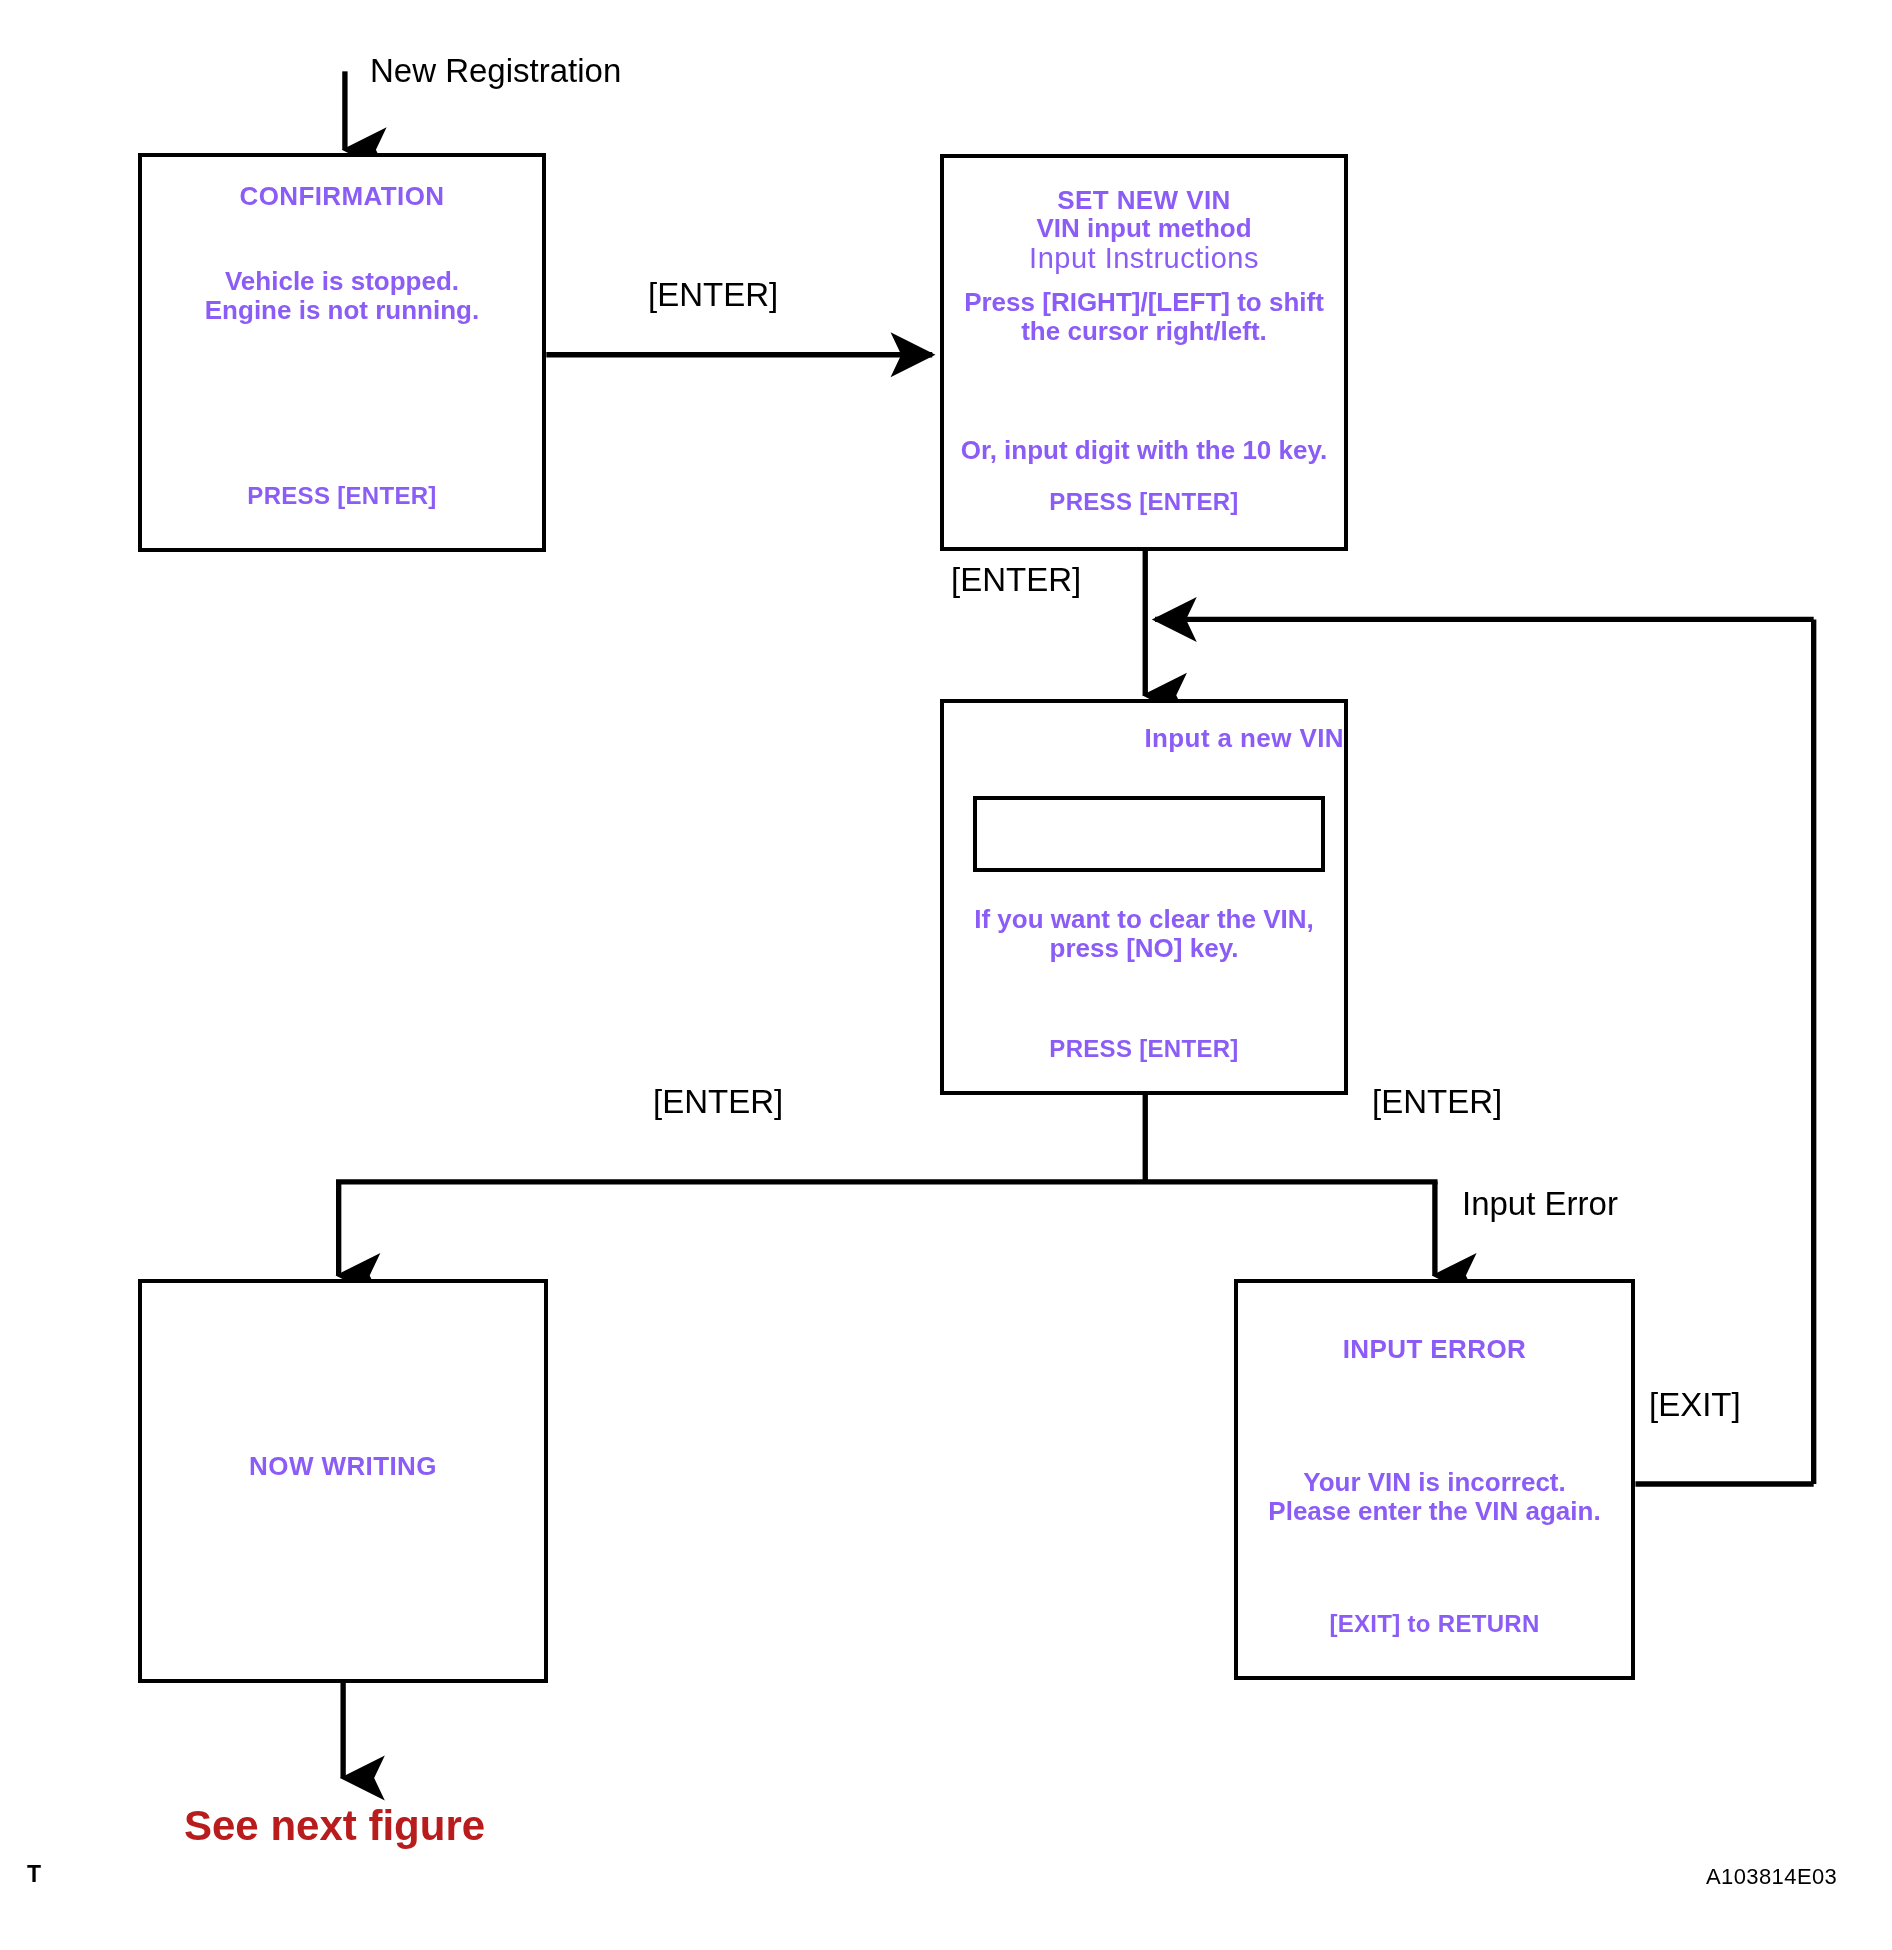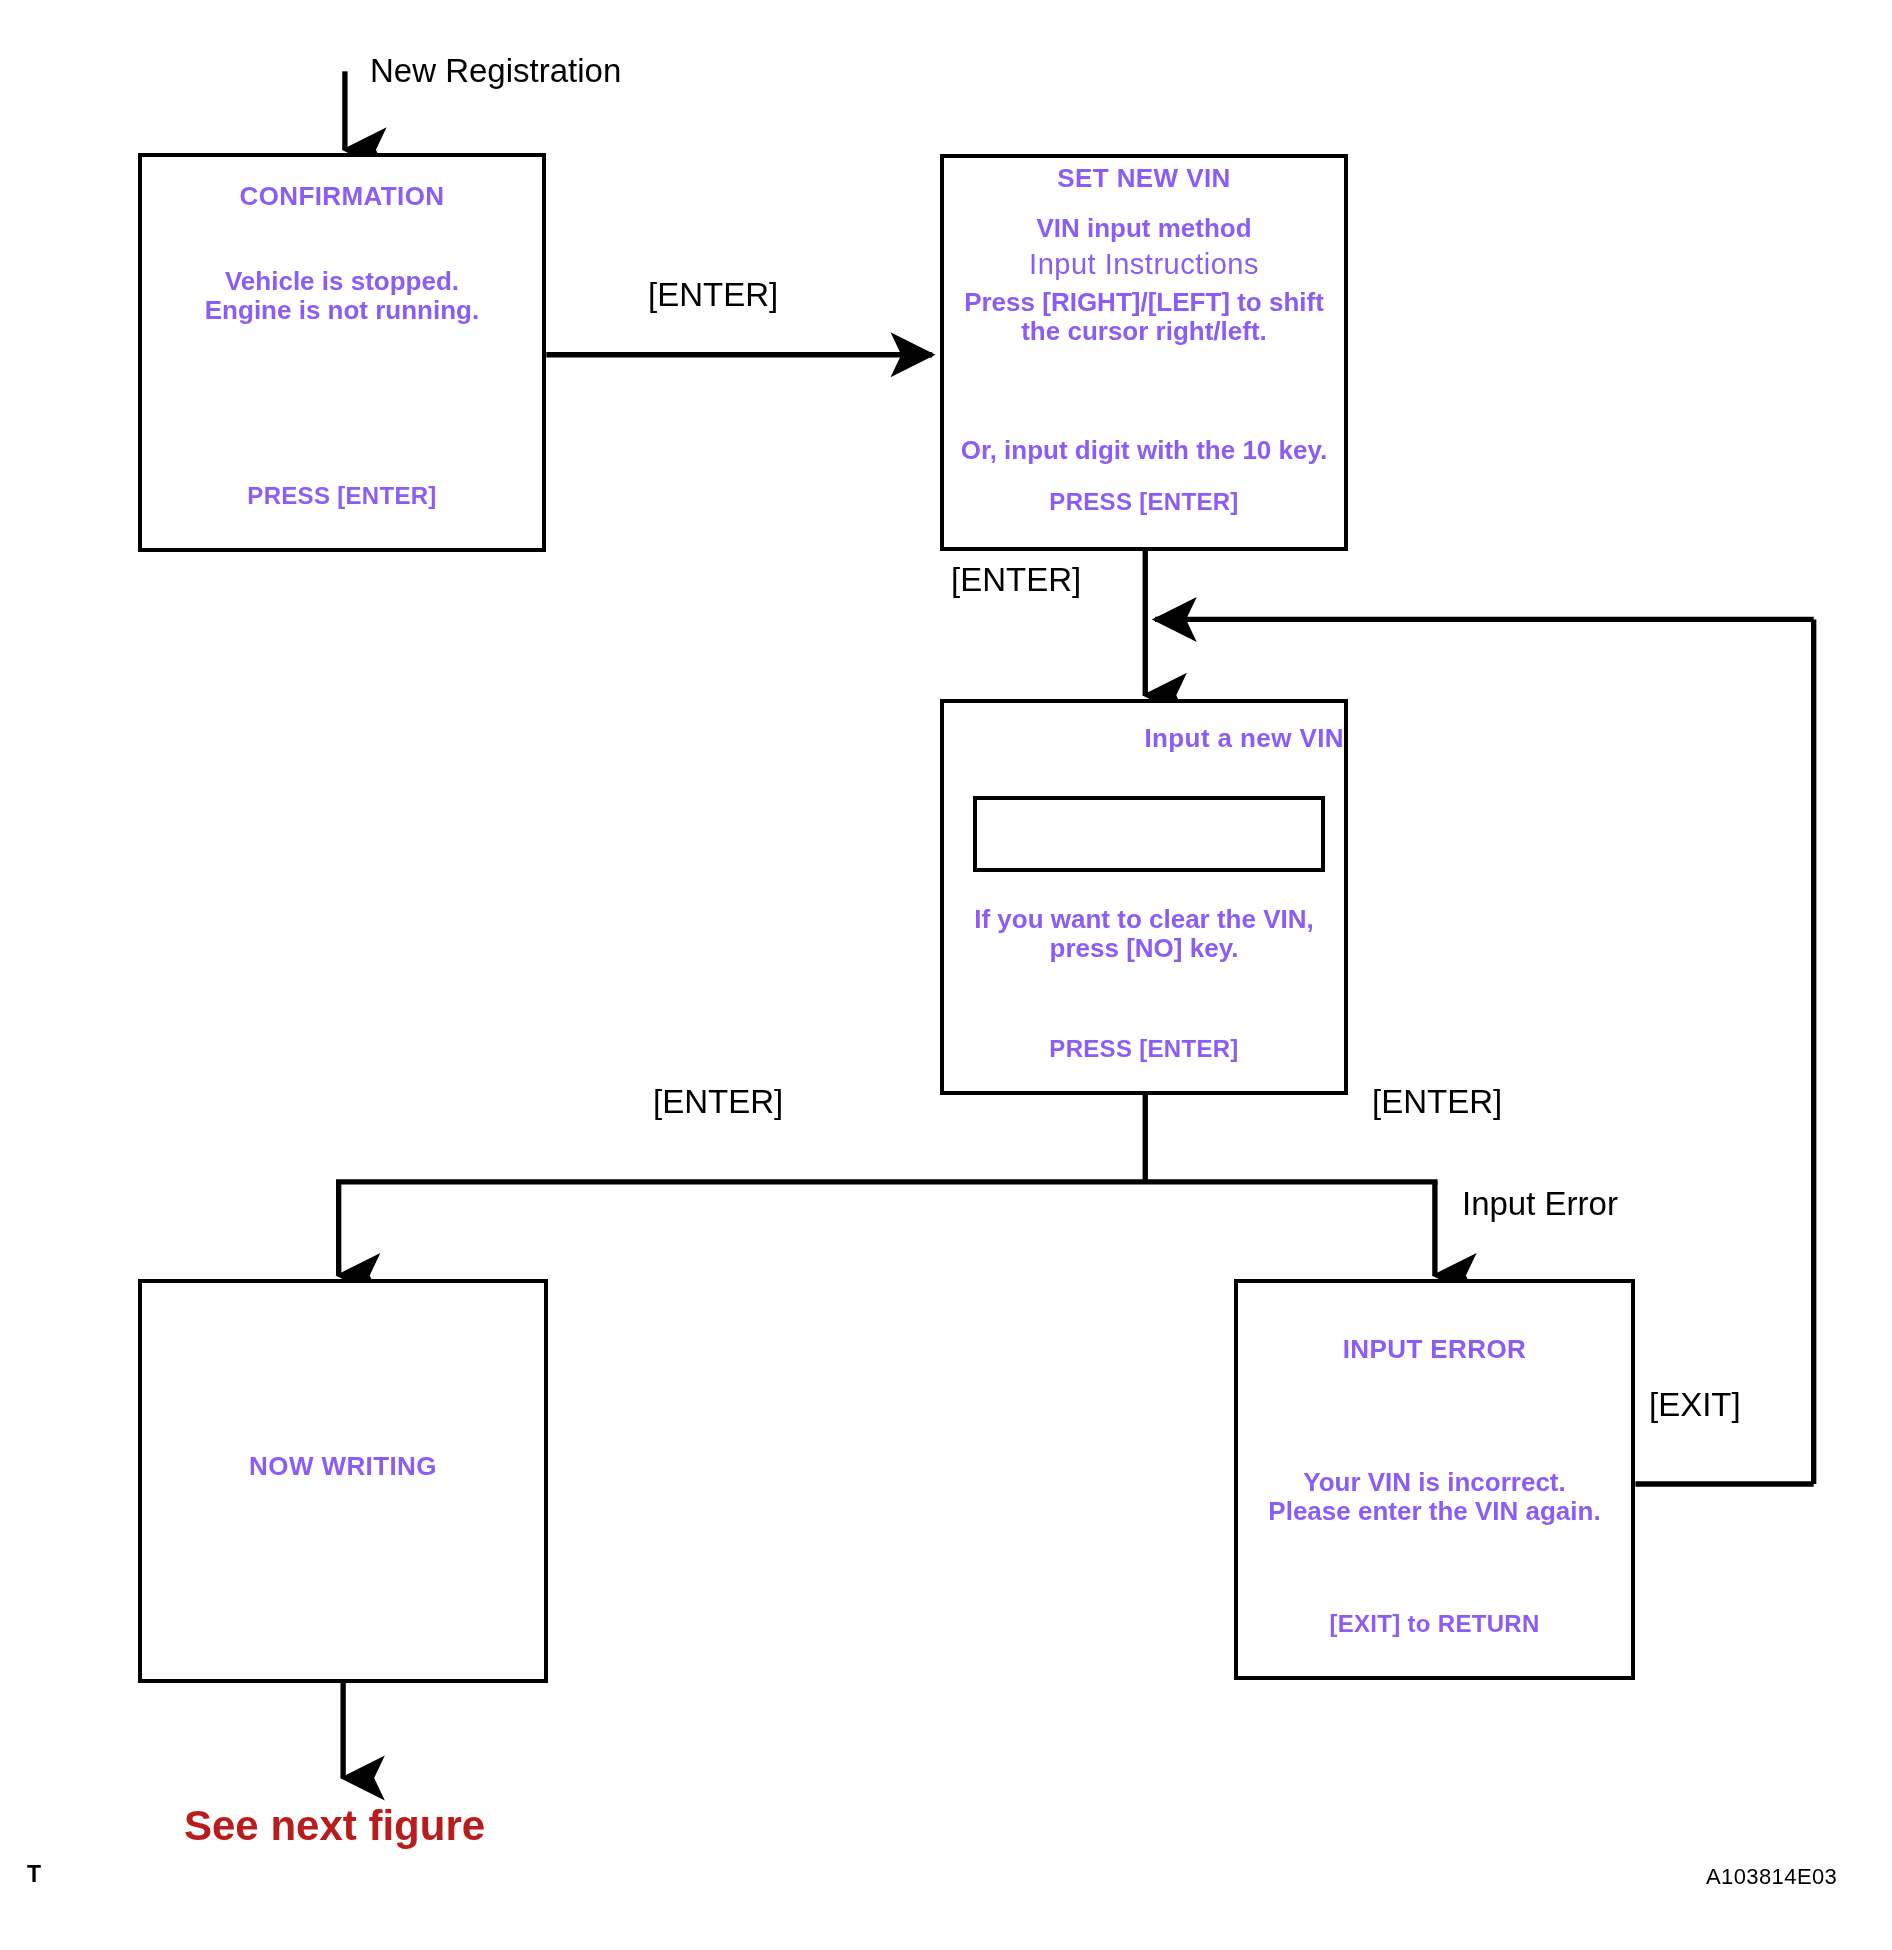--- a/index.html
+++ b/index.html
@@ -146,23 +146,23 @@
   <div class="edge-label" style="left:370px; top:52px;">New Registration</div>
 
   <div class="node" style="left:138px; top:153px; width:408px; height:399px;">
     <div class="node-text screen-title" style="top:25px;">CONFIRMATION</div>
     <div class="node-text screen-body" style="top:110px;">Vehicle is stopped.
 Engine is not running.</div>
     <div class="node-text screen-footer" style="top:326px;">PRESS [ENTER]</div>
   </div>
 
   <div class="node" style="left:940px; top:154px; width:408px; height:397px;">
-    <div class="node-text screen-title" style="top:6px;">SET NEW VIN</div>
+    <div class="node-text screen-title" style="top:28px;">SET NEW VIN</div>
     <div class="node-text screen-body" style="top:56px;">VIN input method</div>
-    <div class="node-text screen-instr-head" style="top:90px;">Input Instructions</div>
+    <div class="node-text screen-instr-head" style="top:84px;">Input Instructions</div>
     <div class="node-text screen-body" style="top:130px;">Press [RIGHT]/[LEFT] to shift
 the cursor right/left.</div>
     <div class="node-text screen-body" style="top:278px;">Or, input digit with the 10 key.</div>
     <div class="node-text screen-footer" style="top:331px;">PRESS [ENTER]</div>
   </div>
 
   <div class="node" style="left:940px; top:699px; width:408px; height:396px;">
     <div class="node-text screen-title" style="top:21.4px;text-align:right;">Input a new VIN</div>
     <div class="vin-field" style="left:29px; top:93px; width:352px; height:76px;"></div>
     <div class="node-text screen-body" style="top:202px;">If you want to clear the VIN,

